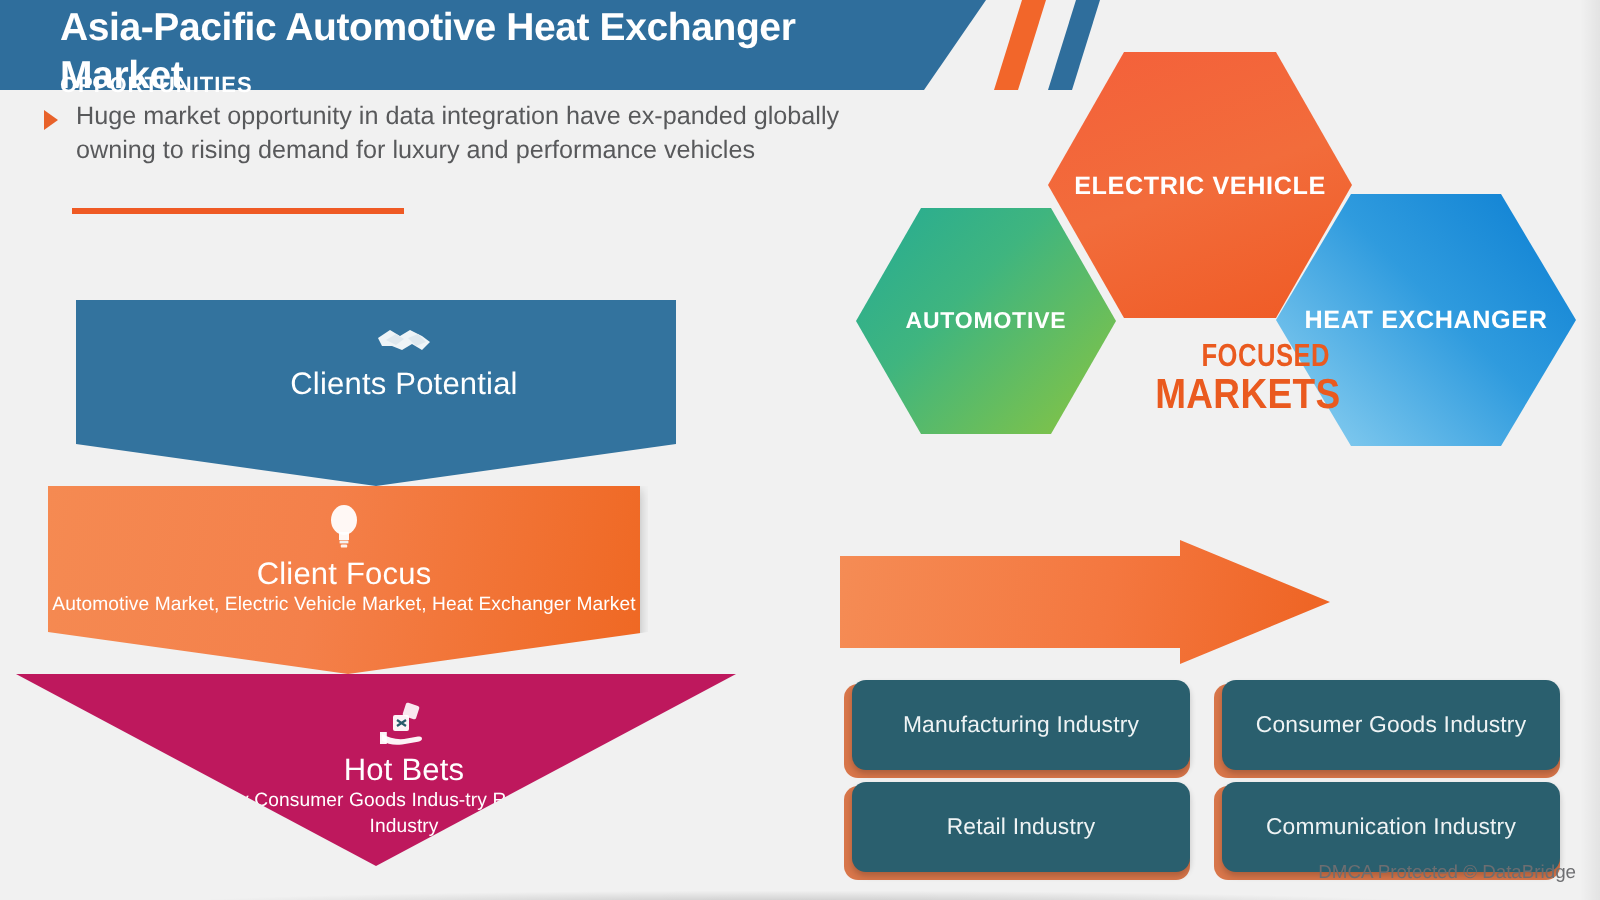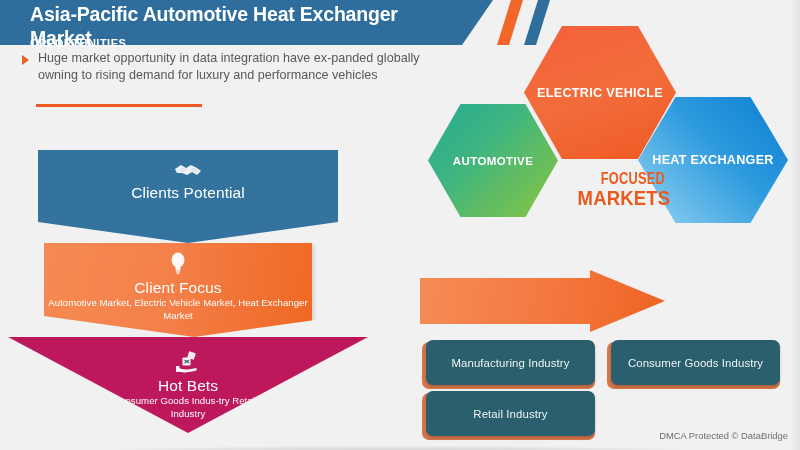--- a/index.html
+++ b/index.html
@@ -91,33 +91,33 @@
     color:#ea5a1f;
   }
   #focused-line1{font-size:16px;font-weight:bold;letter-spacing:.3px;
     transform:scaleX(.80);transform-origin:center;}
   #focused-line2{font-size:21px;font-weight:bold;letter-spacing:.2px;
     transform:scaleX(.88);transform-origin:center;margin-top:-2px;}
 
   
   .chev{
     position:absolute;
-    text-align:center;color:#fff;
+    text-align:center;color:#fff;padding-left:28px;
   }
   .chev .ttl{font-size:15.5px;font-weight:normal;letter-spacing:.1px;}
   .chev .sub{font-size:9.6px;line-height:12.6px;letter-spacing:.05px;}
 
   #chev1{
     left:38px;top:150px;width:300px;height:93px;
     background:#33739e;
     clip-path:polygon(0 0,300px 0,300px 72px,150px 93px,0 72px);
     filter:drop-shadow(0 2px 3px rgba(0,0,0,.25));
   }
   #chev2{
-    left:44px;top:243px;width:268px;height:94px;
+    left:24px;top:243px;width:268px;height:94px;
     background:linear-gradient(100deg,#f58a52 0%,#f4804a 45%,#ef6823 100%);
     clip-path:polygon(0 0,300px 0,300px 73px,150px 94px,0 73px);
     filter:drop-shadow(0 2px 3px rgba(0,0,0,.25));
   }
   #chev3{
     left:8px;top:337px;width:360px;height:96px;
     background:#be185d;
     clip-path:polygon(0 0,360px 0,180px 96px);
     filter:drop-shadow(0 2px 3px rgba(0,0,0,.22));
   }
@@ -243,18 +243,22 @@
     <div class="ibox">Manufacturing Industry</div>
   </div>
   <div id="ibox1" class="ibox-wrap">
     <div class="ibox-accent"></div>
     <div class="ibox">Consumer Goods Industry</div>
   </div>
   <div id="ibox2" class="ibox-wrap">
     <div class="ibox-accent"></div>
     <div class="ibox">Retail Industry</div>
   </div>
+  <div id="ibox3" class="ibox-wrap">
+    <div class="ibox-accent"></div>
+    <div class="ibox">Communication Industry</div>
+  </div>
 
   <div id="footer">DMCA Protected © DataBridge</div>
 
   <div id="right-edge"></div>
   <div id="bottom-shadow"></div>
 </div>
 
 </body></html>

